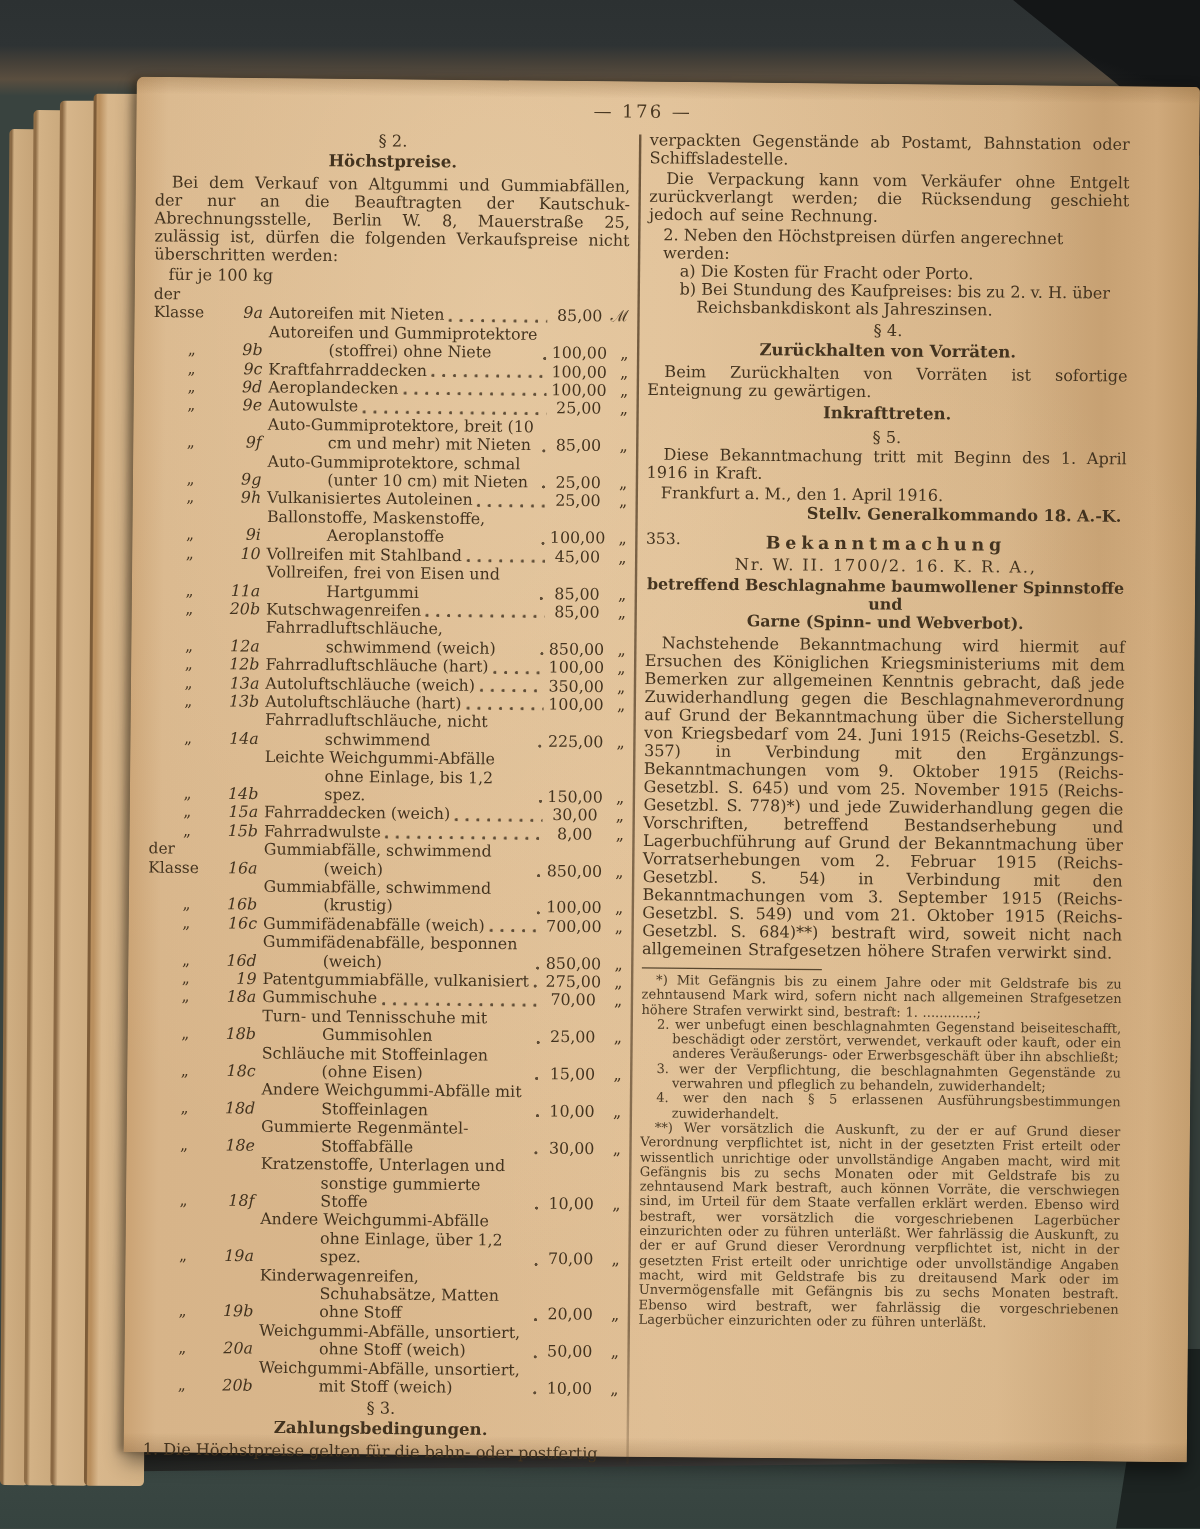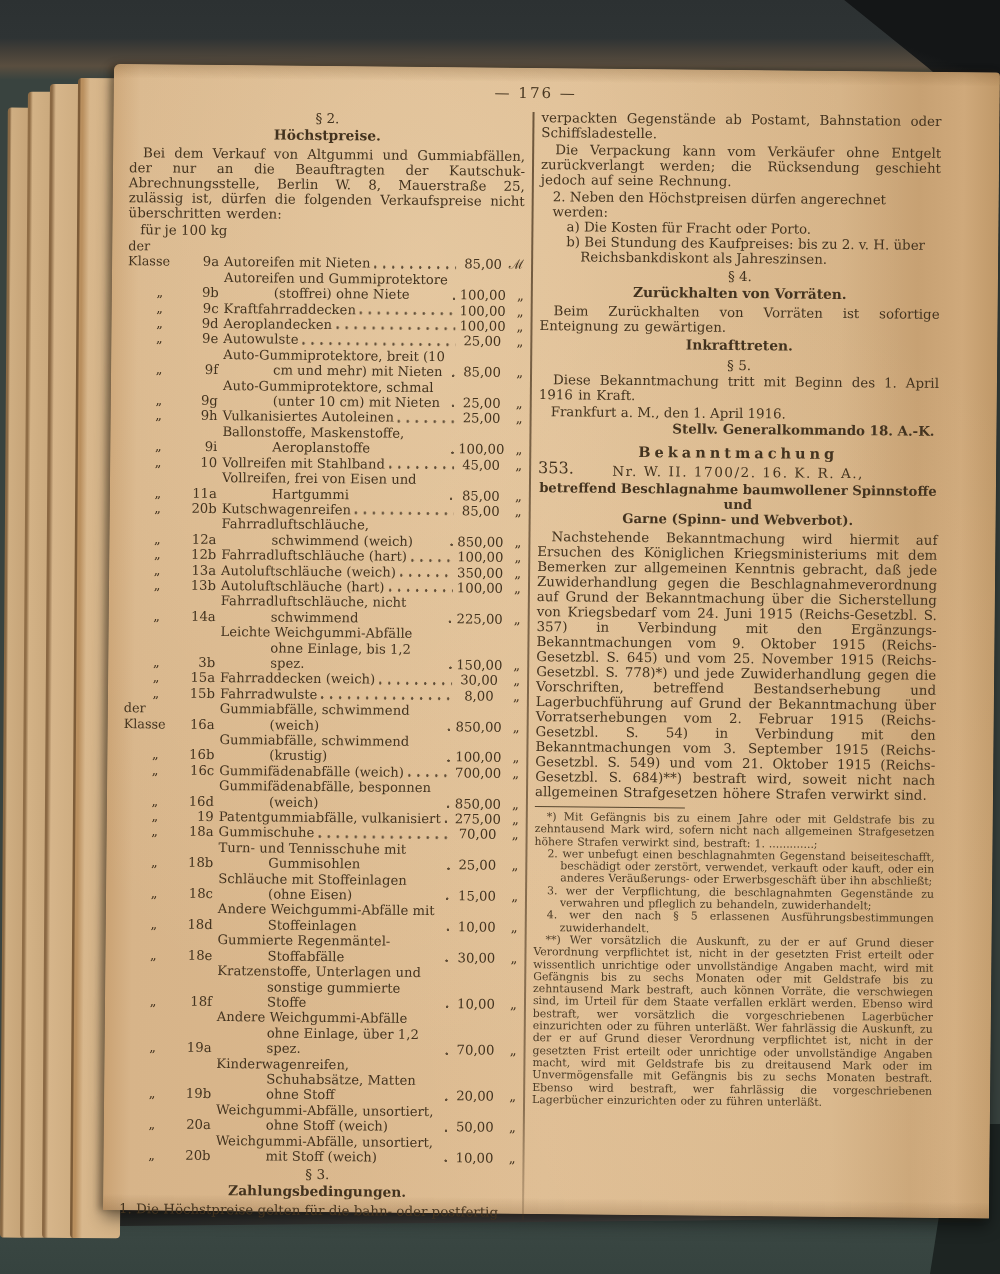--- a/index.html
+++ b/index.html
@@ -59,36 +59,36 @@
   .sec-title{text-align:center;font-size:13.8px;font-weight:bold;margin:0 0 4px;}
   .para{font-size:13.4px;line-height:15px;text-align:justify;margin:0 0 2px;word-spacing:1px;}
   .para.ind{text-indent:14px;}
   .line{font-size:13.4px;line-height:15px;}
   .kgline{margin-left:12px;}
   
   .plist{margin-top:1px;}
   .prow{display:flex;align-items:flex-end;font-size:13.2px;line-height:15.4px;}
   .pfx{flex:none;width:64px;font-size:12.8px;}
   .pfx.ditto{text-align:center;width:64px;}
-  .code{flex:none;width:27px;text-align:right;margin-right:5px;}
+  .code{flex:none;width:27px;text-align:right;margin-right:5px;font-style:italic;}
   .body{flex:1 1 auto;display:flex;align-items:flex-end;min-width:0;}
   .desc{padding-left:50px;text-indent:-50px;}
   .lead{flex:1 1 6px;height:15px;min-width:4px;margin:0 3px;
     background-image:radial-gradient(circle at 2.2px 10.5px,rgba(62,47,29,.8) 1.05px,rgba(62,47,29,0) 1.5px);
     background-size:9px 15px;background-repeat:repeat-x;}
   .price{flex:none;width:48px;text-align:center;}
   .unit{flex:none;width:17px;text-align:right;}
   
   .sub{margin-left:26px;}
   .sub2{margin-left:26px;padding-left:14px;text-indent:-14px;}
   .numlead{margin-left:12px;}
   .datel{margin-left:12px;}
   .sig{font-weight:bold;text-align:right;padding-right:4px;margin:1px 0 6px;}
   .annhead{position:relative;text-align:center;margin:2px 0 2px;}
-  .annref{position:absolute;left:0;top:17px;font-size:16px;}
+  .annref{position:absolute;left:0;top:1px;font-size:13px;}
   .anntitle{font-weight:bold;font-size:14.5px;letter-spacing:4px;}
   .annsub{text-align:center;font-size:13.6px;letter-spacing:1.5px;margin-bottom:2px;}
   .annsubject{text-align:center;font-weight:bold;font-size:13.2px;line-height:15px;}
   .annsubject.last{margin-bottom:4px;}
   
   .fnrule{width:150px;border-top:1.4px solid rgba(62,48,28,.85);margin:7px 0 4px;}
   .fn{font-size:10.9px;line-height:12.3px;text-align:justify;word-spacing:.5px;color:#4a3a25;}
   .fn .fn-lead{text-indent:12px;}
   .fn .fn-item{padding-left:26px;text-indent:-13px;}
   .fn .fn-para{text-indent:12px;}
@@ -284,21 +284,21 @@
               <span class="code">14a</span>
               <span class="body">
                 <span class="desc">Fahrradluftschläuche, nicht schwimmend</span>
                 <span class="lead"></span>
               </span>
               <span class="price">225,00</span>
               <span class="unit">„</span>
             </div>
             <div class="prow">
               <span class="pfx ditto">„</span>
-              <span class="code">3b</span>
+              <span class="code">14b</span>
               <span class="body">
                 <span class="desc">Leichte Weichgummi-Abfälle ohne Einlage, bis 1,2 spez.</span>
                 <span class="lead"></span>
               </span>
               <span class="price">150,00</span>
               <span class="unit">„</span>
             </div>
             <div class="prow">
               <span class="pfx ditto">„</span>
               <span class="code">15a</span>

